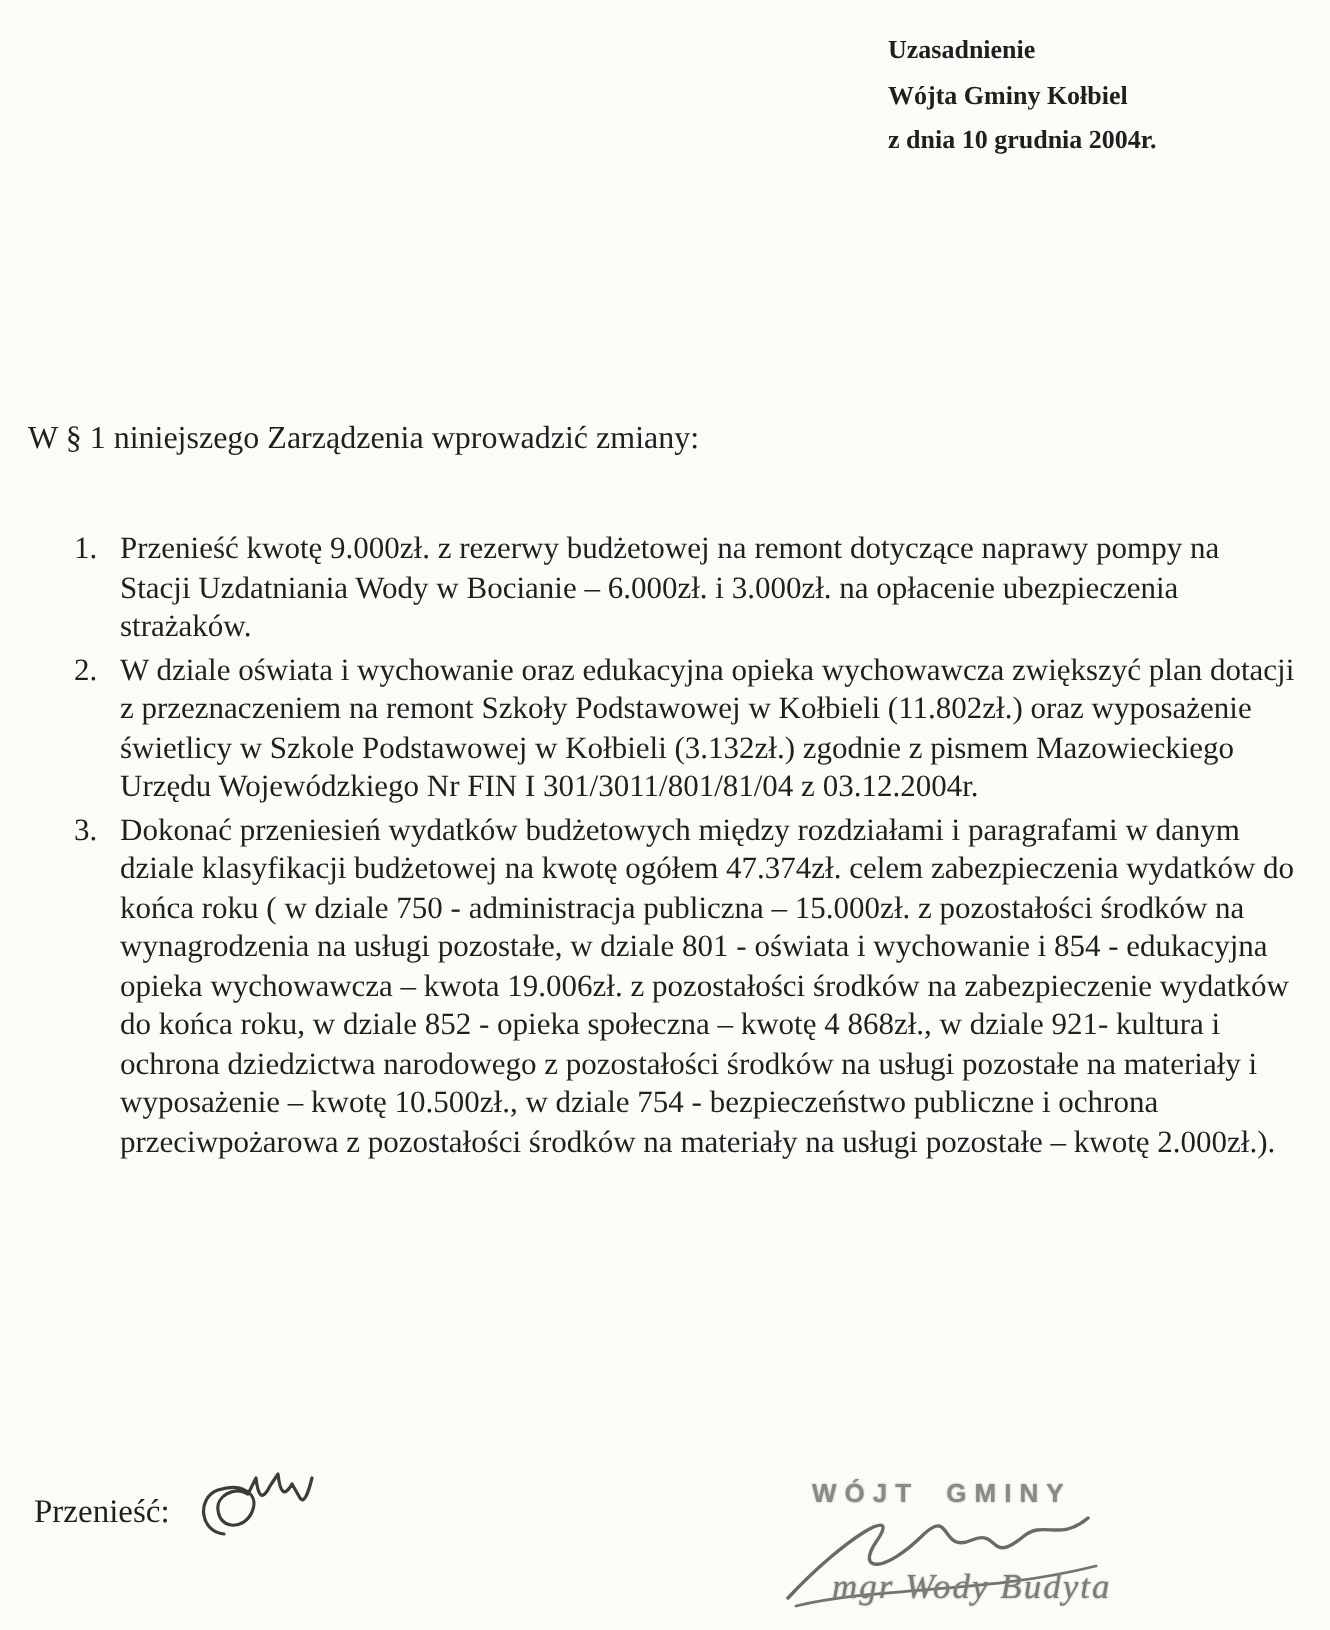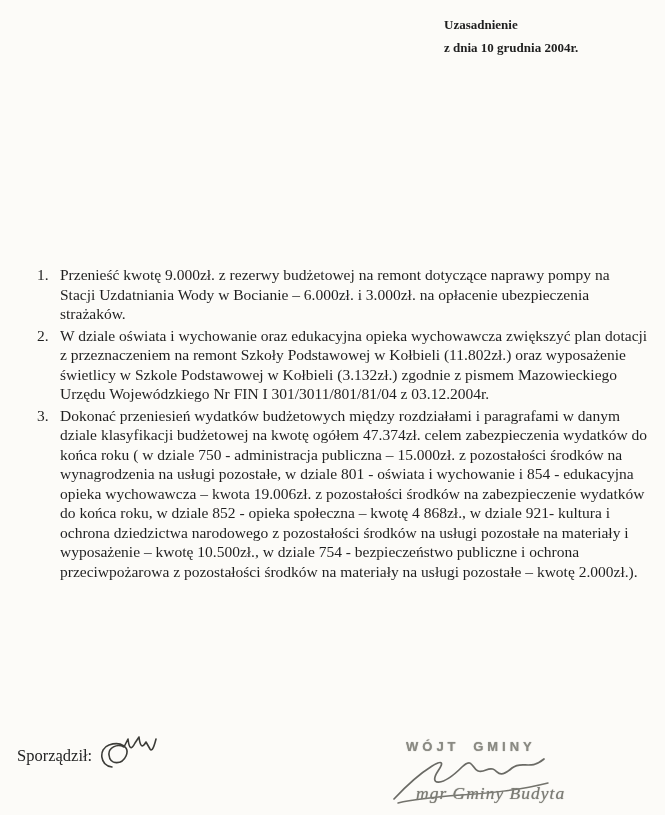--- a/index.html
+++ b/index.html
@@ -76,47 +76,49 @@
     white-space: nowrap;
   }
 </style>
 </head>
 <body>
 
 <div class="page">
 
   <div class="header">
     <div>Uzasadnienie</div>
+    <div>Wójta Gminy Kołbiel</div>
     <div>z dnia 10 grudnia 2004r.</div>
   </div>
 
+  <p class="intro">W § 1 niniejszego Zarządzenia wprowadzić zmiany:</p>
 
   <div class="list">
     <div class="item">
       <span class="num">1.</span>
       <span class="txt">Przenieść kwotę 9.000zł. z rezerwy budżetowej na remont dotyczące naprawy pompy na Stacji Uzdatniania Wody w Bocianie – 6.000zł. i 3.000zł. na opłacenie ubezpieczenia strażaków.</span>
     </div>
     <div class="item">
       <span class="num">2.</span>
       <span class="txt">W dziale oświata i wychowanie oraz edukacyjna opieka wychowawcza zwiększyć plan dotacji z przeznaczeniem na remont Szkoły Podstawowej w Kołbieli (11.802zł.) oraz wyposażenie świetlicy w Szkole Podstawowej w Kołbieli (3.132zł.) zgodnie z pismem Mazowieckiego Urzędu Wojewódzkiego Nr FIN I 301/3011/801/81/04 z 03.12.2004r.</span>
     </div>
     <div class="item">
       <span class="num">3.</span>
       <span class="txt">Dokonać przeniesień wydatków budżetowych między rozdziałami i paragrafami w danym dziale klasyfikacji budżetowej na kwotę ogółem 47.374zł. celem zabezpieczenia wydatków do końca roku ( w dziale 750 - administracja publiczna – 15.000zł. z pozostałości środków na wynagrodzenia na usługi pozostałe, w dziale 801 - oświata  i wychowanie i 854 - edukacyjna opieka wychowawcza – kwota 19.006zł. z pozostałości środków na zabezpieczenie wydatków do końca roku, w dziale 852 - opieka społeczna – kwotę 4 868zł., w dziale 921- kultura i ochrona dziedzictwa narodowego z pozostałości środków na usługi pozostałe na materiały i wyposażenie – kwotę 10.500zł., w dziale 754 - bezpieczeństwo publiczne i ochrona przeciwpożarowa z pozostałości środków na materiały na usługi pozostałe – kwotę 2.000zł.).</span>
     </div>
   </div>
 
-  <span class="prepared-label">Sporządził:</span>
+  <span class="prepared-label">Przenieść:</span>
 
   <svg class="sig-small" width="78" height="48" viewBox="0 0 78 48">
     <path d="M16,34 C4,33 2,16 13,12 C25,8 34,14 30,23 C26,32 14,32 13,22 C12,15 21,10 28,14 L32,6 C33,15 35,18 39,10 L43,4 C44,13 46,16 50,9 L54,16 C56,19 58,14 60,6" fill="none" stroke="#3c3c38" stroke-width="1.6" stroke-linecap="round" stroke-linejoin="round"></path>
   </svg>
 
   <div class="stamp-title">WÓJT GMINY</div>
 
   <svg class="sig-large" width="170" height="62" viewBox="0 0 170 62">
     <path d="M6,54 C34,24 64,6 50,26 C40,41 54,42 74,22 C88,9 82,32 98,25 C112,19 106,38 124,23 C134,15 142,26 156,14" fill="none" stroke="#5a5a54" stroke-width="1.7" stroke-linecap="round" stroke-linejoin="round" opacity="0.9"></path>
     <path d="M10,58 C52,48 104,52 160,38" fill="none" stroke="#5a5a54" stroke-width="1.4" stroke-linecap="round" opacity="0.85"></path>
   </svg>
 
-  <div class="stamp-name">mgr Gminy Budyta</div>
+  <div class="stamp-name">mgr Wody Budyta</div>
 
 </div>
 
 </body></html>

